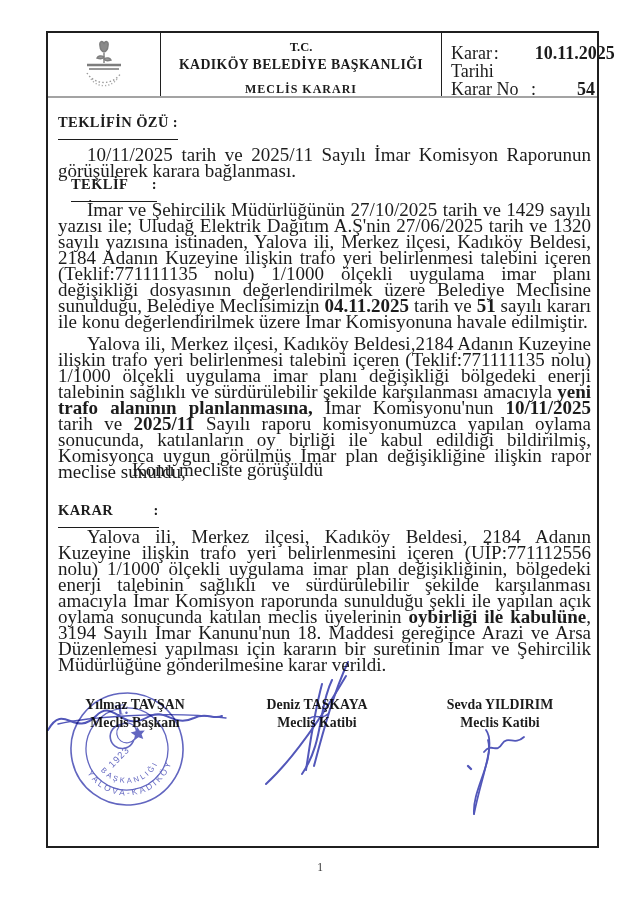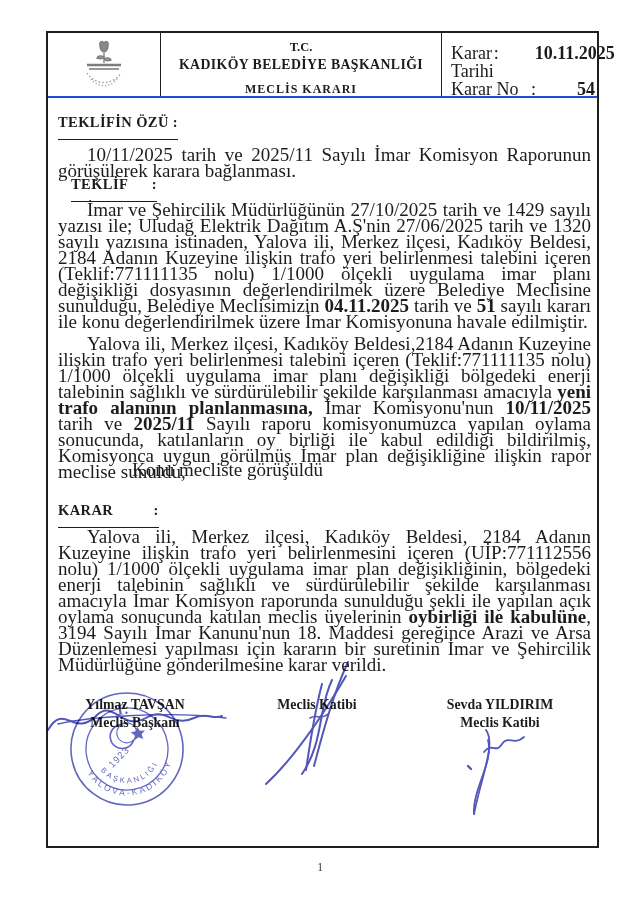--- a/index.html
+++ b/index.html
@@ -4,21 +4,21 @@
 <style>
   * { margin:0; padding:0; box-sizing:border-box; }
   html,body { width:640px; height:900px; background:#ffffff; overflow:hidden; }
   body { font-family:"Liberation Serif", serif; color:#1c1c1c; position:relative; }
   .page { position:absolute; inset:0; width:640px; height:900px; background:#fff; }
 
   .doc-frame { position:absolute; left:46px; top:31px; width:553px; height:817px;
                border:2px solid #1f1f1f; }
 
   .header-row { position:absolute; left:0; top:0; width:100%; height:65px;
-                border-bottom:2px solid #1d4ed8; display:flex; }
+                border-bottom:2px solid #a3a3a3; display:flex; }
   .cell-logo { width:113px; border-right:1.5px solid #1f1f1f; display:flex;
                align-items:center; justify-content:center; }
   .cell-title { flex:1; border-right:1.5px solid #1f1f1f; text-align:center; padding-top:7px; }
   .cell-info { width:155px; padding:11px 0 0 9px; font-size:18px; }
   .t-tc { font-weight:bold; font-size:12.5px; line-height:15px; }
   .t-org { font-weight:bold; font-size:13.8px; line-height:19px; letter-spacing:.4px; }
   .t-doc { font-weight:bold; font-size:12px; line-height:20px; letter-spacing:1px; margin-top:5px; }
   .info-row { display:flex; line-height:18px; }
   .info-label { width:80px; }
   .info-colon { width:10px; }
@@ -99,20 +99,21 @@
 
   <div class="heading" style="left:58px; top:502px;">KARAR          :</div>
 
   <div class="para indent" style="top:529px;"><span>Yalova ili, Merkez ilçesi, Kadıköy Beldesi, 2184 Adanın Kuzeyine ilişkin trafo yeri belirlenmesini içeren (UİP:771112556 nolu) 1/1000 ölçekli uygulama imar plan değişikliğinin, bölgedeki enerji talebinin sağlıklı ve sürdürülebilir şekilde karşılanması amacıyla İmar Komisyon raporunda sunulduğu şekli ile yapılan açık oylama sonucunda katılan meclis üyelerinin </span><span class="b">oybirliği ile kabulüne</span><span>, 3194 Sayılı İmar Kanunu'nun 18. Maddesi gereğince Arazi ve Arsa Düzenlemesi yapılması için kararın bir suretinin İmar ve Şehircilik Müdürlüğüne gönderilmesine  karar  verildi.</span></div>
 
   <div class="sig-block" style="left:60px; width:150px;">
     <div>Yılmaz TAVŞAN</div>
     <div>Meclis Başkanı</div>
   </div>
   <div class="sig-block" style="left:242px; width:150px;">
+    <div>Deniz TAŞKAYA</div>
     <div>Meclis Katibi</div>
   </div>
   <div class="sig-block" style="left:425px; width:150px;">
     <div>Sevda YILDIRIM</div>
     <div>Meclis Katibi</div>
   </div>
 
   <div class="stamp">
     <svg width="126" height="126" viewBox="0 0 126 126">
       <g transform="rotate(-8 63 63)" stroke="#3a3fb0" fill="none" stroke-width="1.6">

